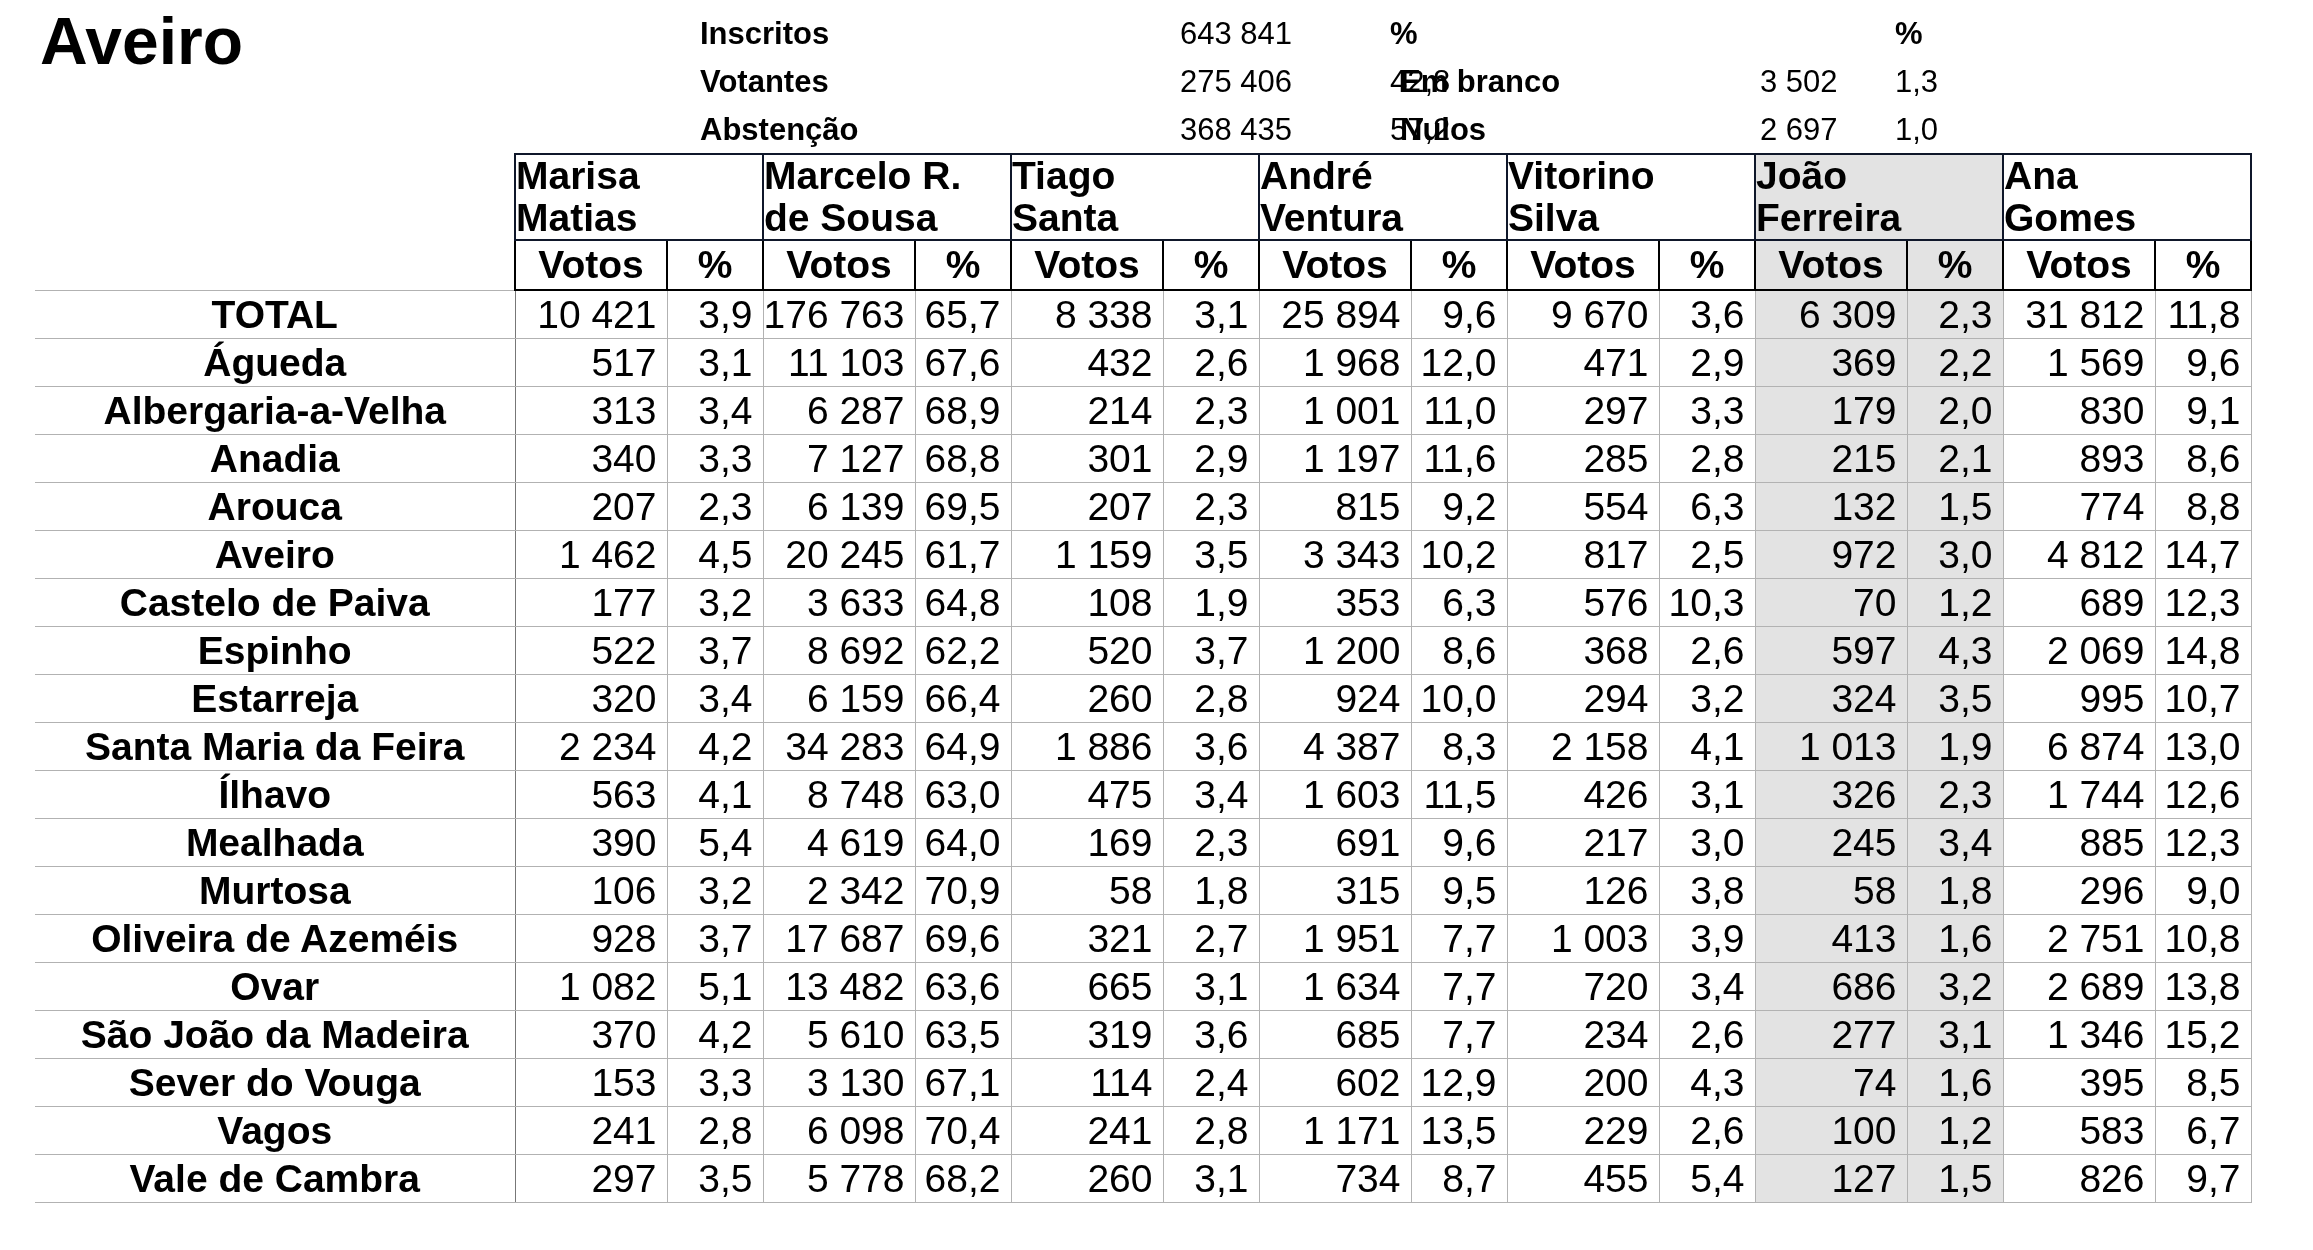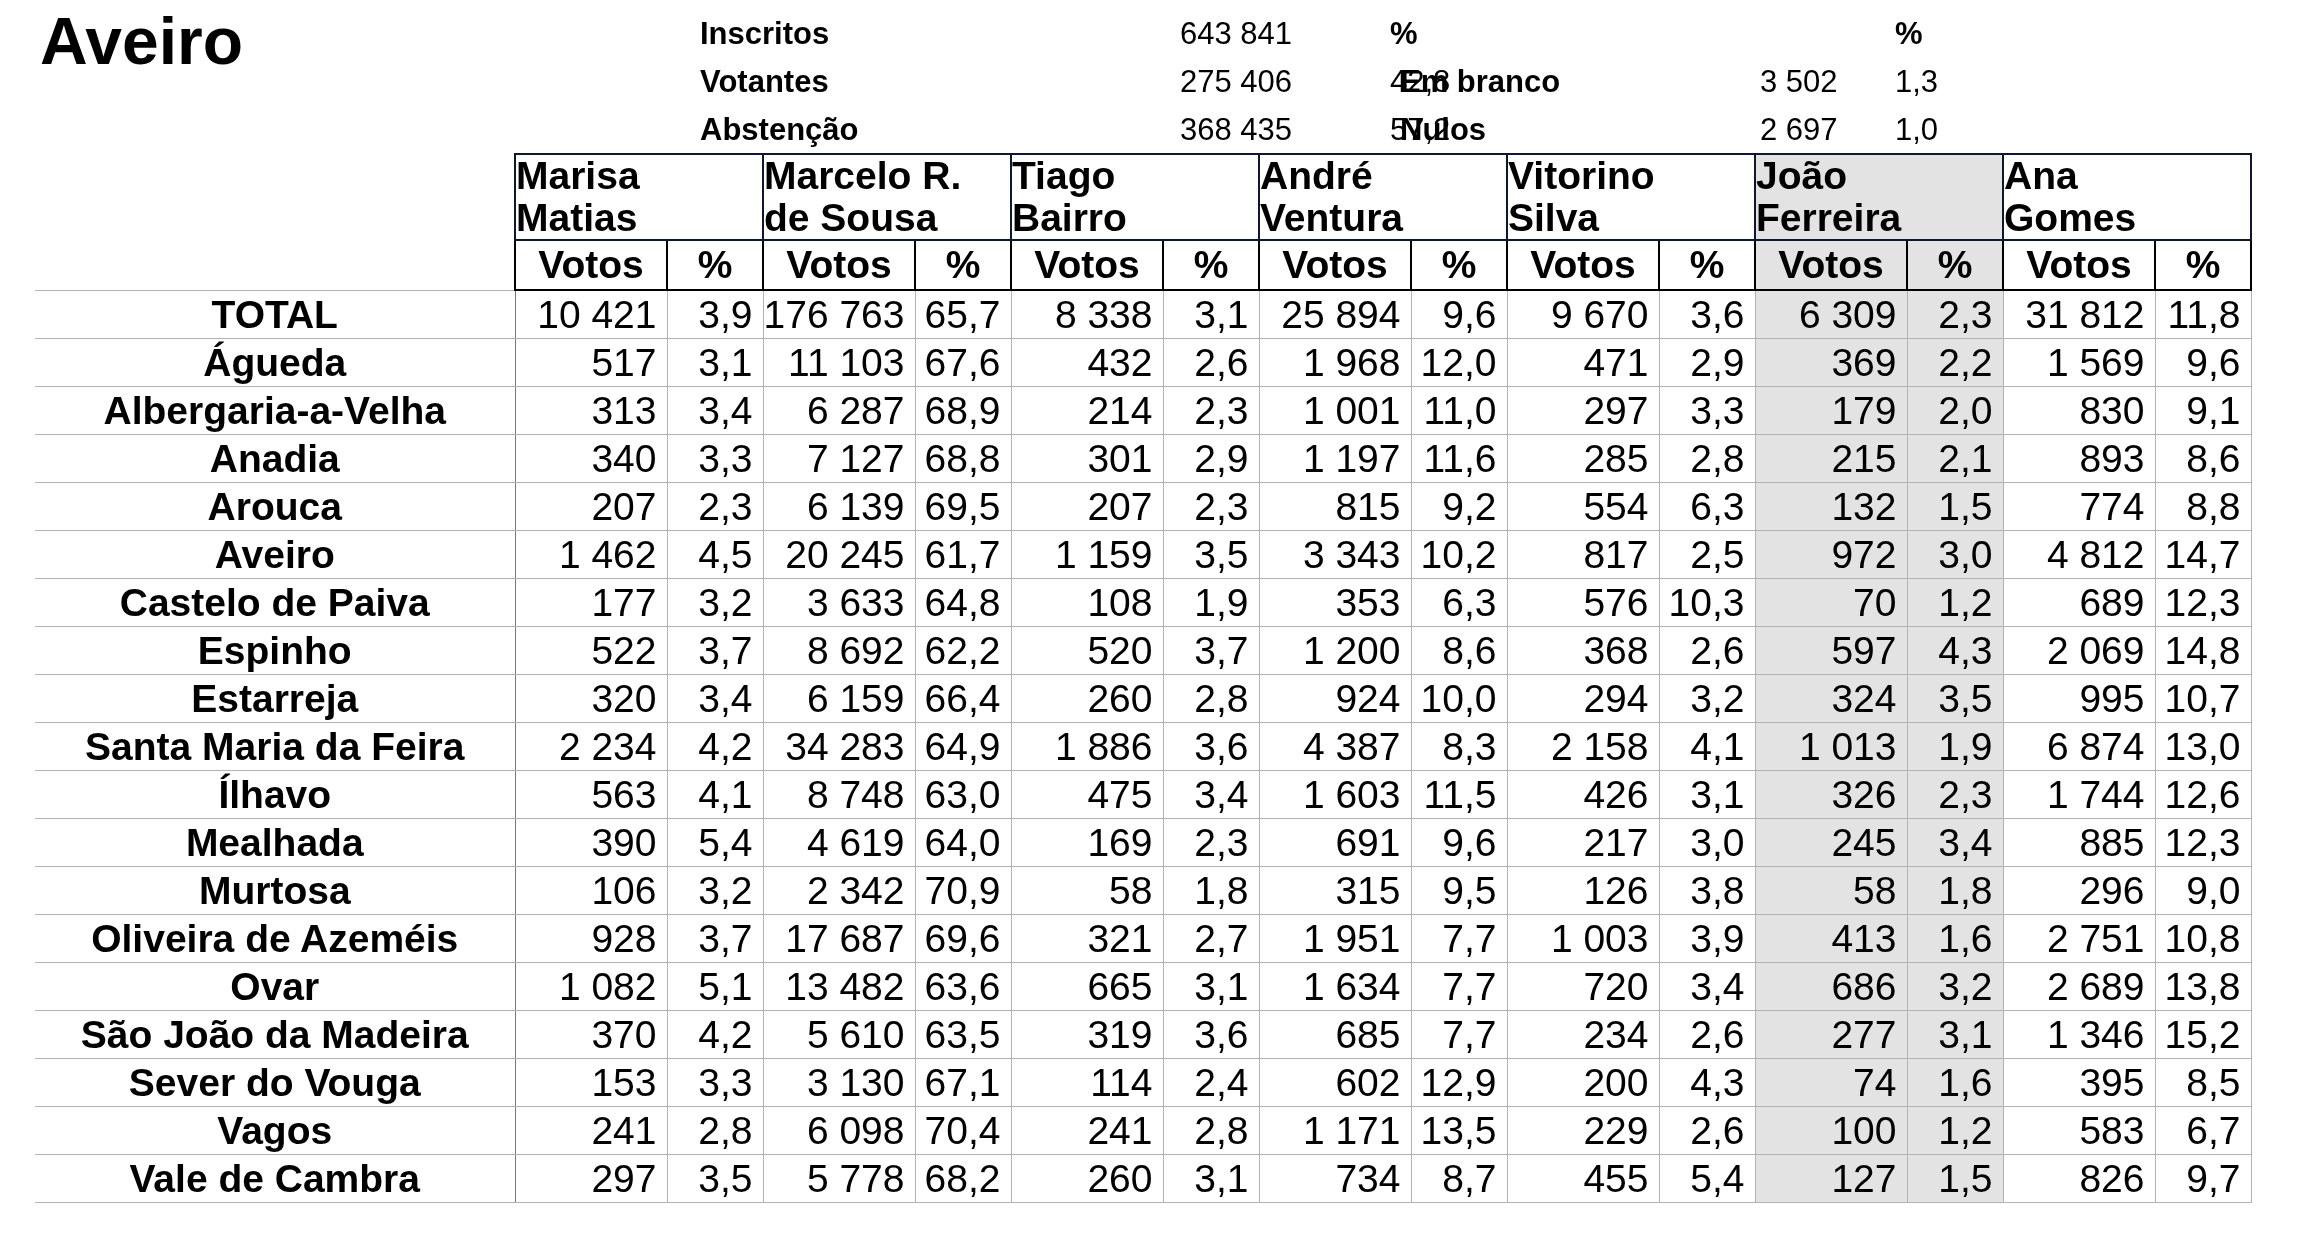--- a/index.html
+++ b/index.html
@@ -108,21 +108,21 @@
         <th class="cand" colspan="2">
           <div>Marisa</div>
           <div>Matias</div>
         </th>
         <th class="cand" colspan="2">
           <div>Marcelo R.</div>
           <div>de Sousa</div>
         </th>
         <th class="cand" colspan="2">
           <div>Tiago</div>
-          <div>Bairro</div>
+          <div>Santa</div>
         </th>
         <th class="cand" colspan="2">
           <div>André</div>
           <div>Ventura</div>
         </th>
         <th class="cand" colspan="2">
           <div>Vitorino</div>
           <div>Silva</div>
         </th>
         <th class="cand hl" colspan="2">

